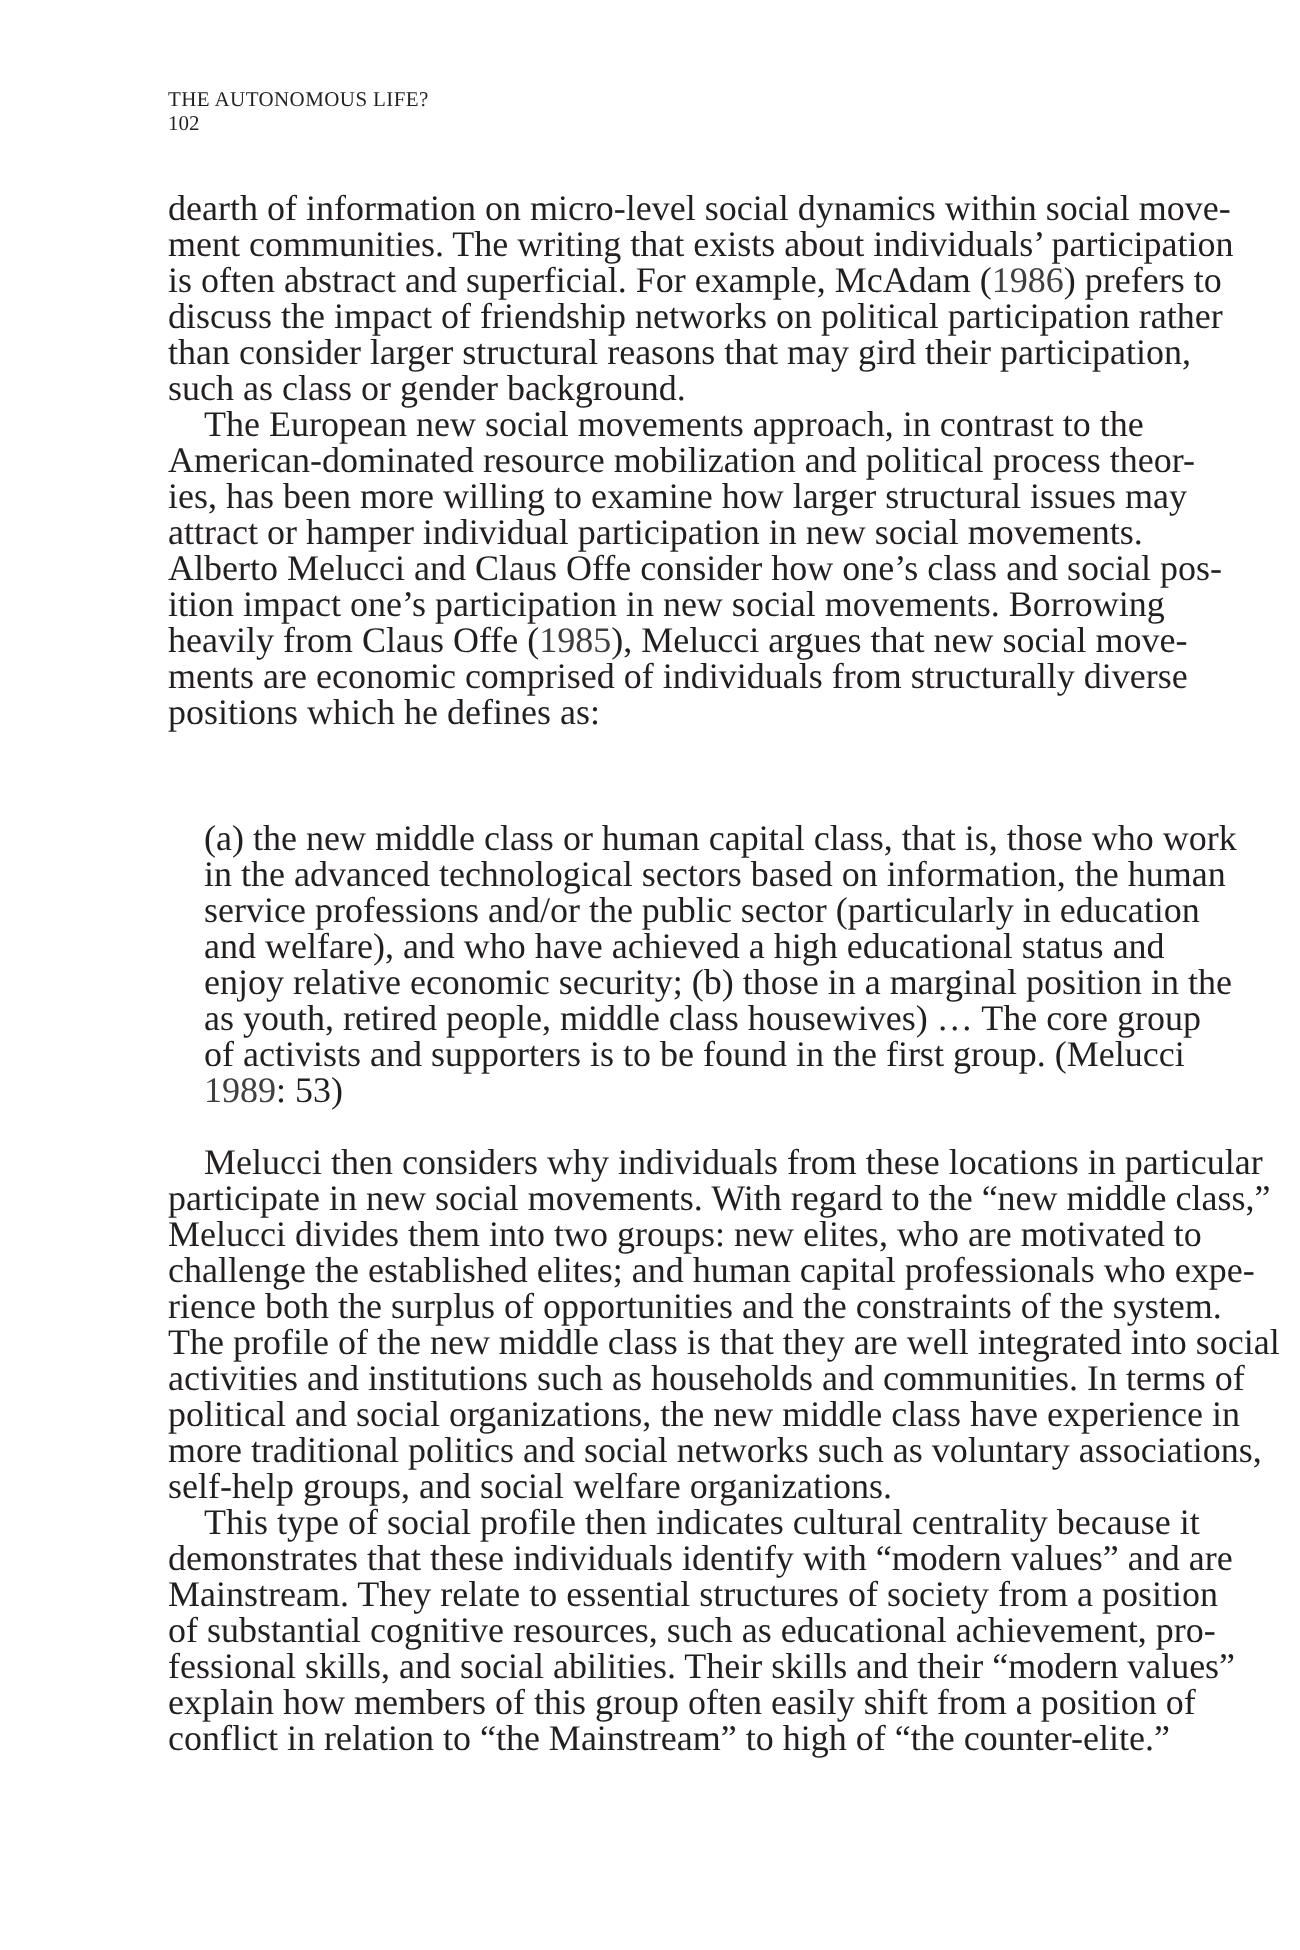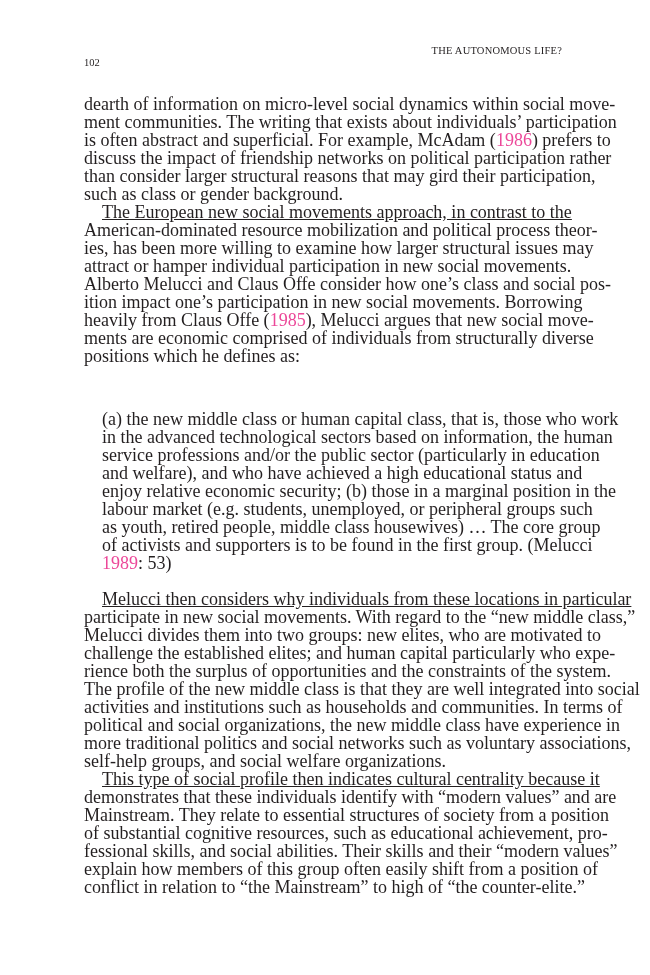--- a/index.html
+++ b/index.html
@@ -1,28 +1,28 @@
 <!DOCTYPE html>
 <html><head>
 <meta charset="utf-8">
 <style>
   html, body { margin: 0; padding: 0; background: #ffffff; }
   body { width: 650px; height: 975px; position: relative; overflow: hidden;
          font-family: "Liberation Serif", "DejaVu Serif", serif; color: #231f20; }
   .header { position: absolute; top: 45px; left: 84px; width: 478px; height: 16px;
             font-size: 10.5px; }
   .page-num { position: absolute; left: 0; top: 0; margin-top: 12px; }
-  .running-head { position: absolute; left: 0; right: 0; top: 0; text-align: right; letter-spacing: 0.2px; }
+  .running-head { position: absolute; left: 0; right: 0; top: 0; text-align: left; letter-spacing: 0.2px; }
   .body { position: absolute; top: 95px; left: 84px; width: 478px; font-size: 18px; }
   .line { height: 18px; line-height: 18px; white-space: nowrap; text-align: justify; text-align-last: justify; }
   .line.last { text-align-last: left; }
-  .indent { padding-left: 18px; text-decoration: underline; }
+  .indent { padding-left: 18px; }
   .quote { margin-left: 18px; width: 460px; margin-top: 27px; }
   .gap { height: 18px; }
-  .cite { color: #ec4899; }
+  .cite { color: #404040; }
 </style>
 </head>
 <body>
 
 <div class="header">
   <span class="page-num">102</span>
   <span class="running-head">THE AUTONOMOUS LIFE?</span>
 </div>
 
 <div class="body">
@@ -49,33 +49,32 @@
   </div>
 
   <div class="gap"></div>
 
   <div class="quote">
     <div class="line">(a) the new middle class or human capital class, that is, those who work</div>
     <div class="line">in the advanced technological sectors based on information, the human</div>
     <div class="line">service professions and/or the public sector (particularly in education</div>
     <div class="line">and welfare), and who have achieved a high educational status and</div>
     <div class="line">enjoy relative economic security; (b) those in a marginal position in the</div>
-    <div class="line">labour market (e.g. students, unemployed, or peripheral groups such</div>
     <div class="line">as youth, retired people, middle class housewives) … The core group</div>
     <div class="line">of activists and supporters is to be found in the first group. (Melucci</div>
     <div class="line last"><span class="cite">1989</span><span>: 53)</span></div>
   </div>
 
   <div class="gap"></div>
 
   <div>
     <div class="line indent">Melucci then considers why individuals from these locations in particular</div>
     <div class="line">participate in new social movements. With regard to the “new middle class,”</div>
     <div class="line">Melucci divides them into two groups: new elites, who are motivated to</div>
-    <div class="line">challenge the established elites; and human capital particularly who expe-</div>
+    <div class="line">challenge the established elites; and human capital professionals who expe-</div>
     <div class="line">rience both the surplus of opportunities and the constraints of the system.</div>
     <div class="line">The profile of the new middle class is that they are well integrated into social</div>
     <div class="line">activities and institutions such as households and communities. In terms of</div>
     <div class="line">political and social organizations, the new middle class have experience in</div>
     <div class="line">more traditional politics and social networks such as voluntary associations,</div>
     <div class="line last">self-help groups, and social welfare organizations.</div>
   </div>
 
   <div>
     <div class="line indent">This type of social profile then indicates cultural centrality because it</div>

